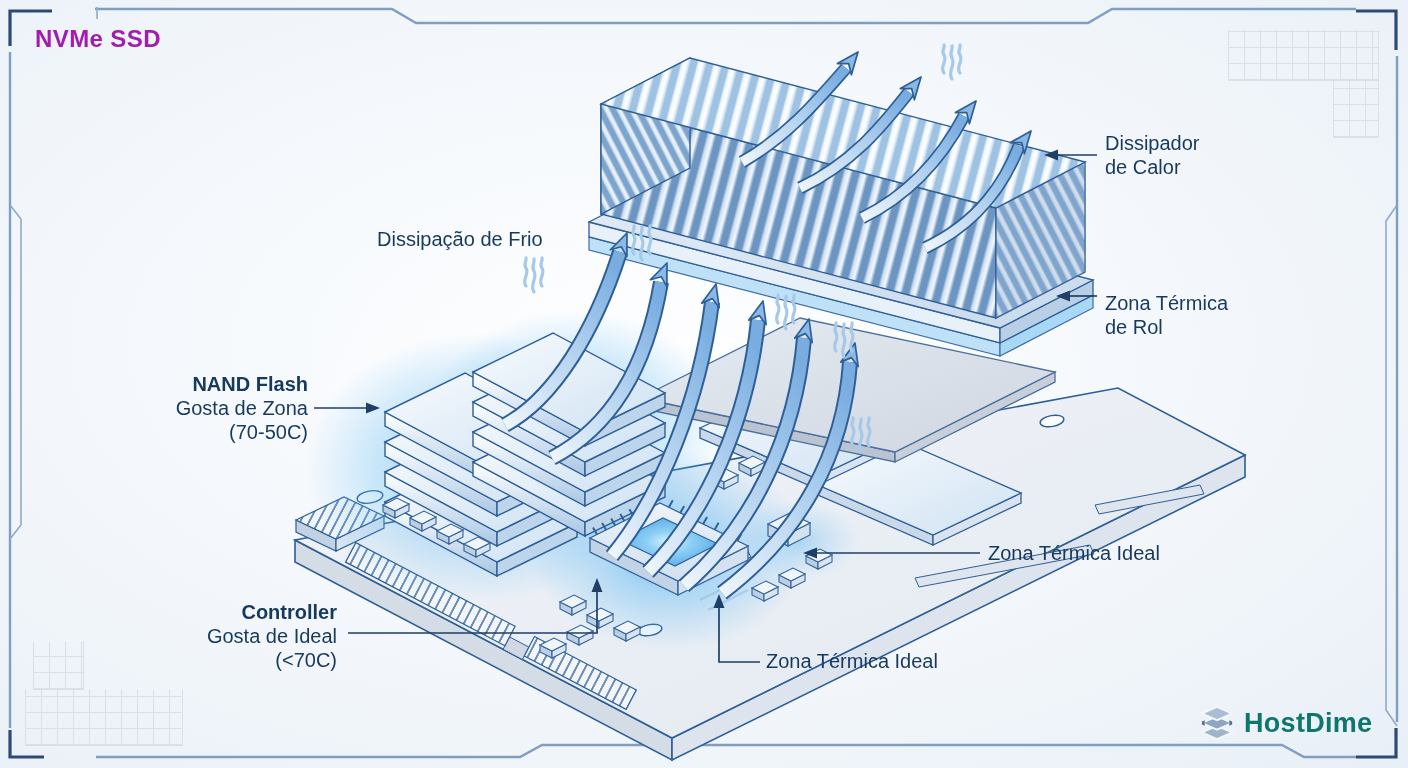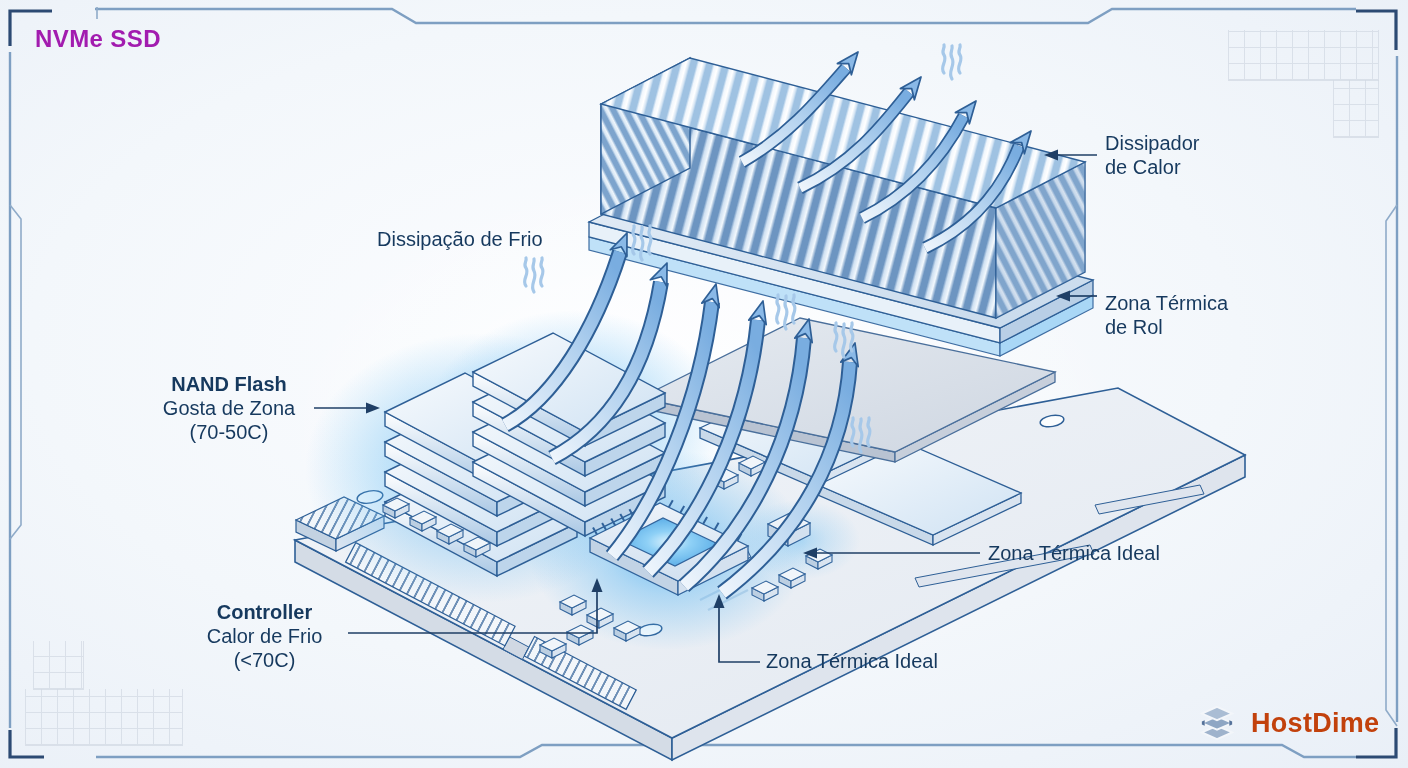--- a/index.html
+++ b/index.html
@@ -17,25 +17,25 @@
     border-right:1px solid #d3dae4;border-bottom:1px solid #d3dae4;
     opacity:.75;
   }
   .title{
     position:absolute;left:35px;top:25px;
     font-size:24px;font-weight:600;letter-spacing:.4px;color:#a21caf;
   }
   .lbl{position:absolute;font-size:20px;line-height:24px;color:#16395e;}
   .lbl b{font-weight:700;}
   .lbl .ln{display:block;}
-  .ralign{text-align:center;}
+  .ralign{text-align:right;}
   .logo{
     position:absolute;left:1198px;top:705px;display:flex;align-items:center;gap:8px;
   }
-  .logo-text{font-size:27px;font-weight:700;color:#c2410c;letter-spacing:.3px;margin-left:7px;}
+  .logo-text{font-size:27px;font-weight:700;color:#0f766e;letter-spacing:.3px;}
   .arrOut use{stroke:#2e5f96;stroke-width:16;fill:none;}
   .arrIn  use{stroke:url(#gArrow);stroke-width:12;fill:none;}
   .arrOutS use{stroke:#2e5f96;stroke-width:13;fill:none;}
   .arrInS  use{stroke:url(#gArrow);stroke-width:9.5;fill:none;}
   .arrHead{fill:#8ab9e7;stroke:#2e5f96;stroke-width:1.7;stroke-linejoin:round;}
   .heat path{stroke:#a6c8e9;stroke-width:3.2;stroke-linecap:round;fill:none;}
   .leader{stroke:#1f3f66;stroke-width:1.7;fill:none;}
   .leadhead{fill:#1f3f66;stroke:none;}
 </style>
 </head>
@@ -401,21 +401,21 @@
 </div>
 
 <div class="lbl ralign" style="left:150px;top:372px;width:158px;">
   <b class="ln">NAND Flash</b>
   <span class="ln">Gosta de Zona</span>
   <span class="ln">(70-50C)</span>
 </div>
 
 <div class="lbl ralign" style="left:192px;top:600px;width:145px;">
   <b class="ln">Controller</b>
-  <span class="ln">Calor de Frio</span>
+  <span class="ln">Gosta de Ideal</span>
   <span class="ln">(&lt;70C)</span>
 </div>
 
 <div class="lbl" style="left:988px;top:541px;">
   <span>Zona Térmica Ideal</span>
 </div>
 
 <div class="lbl" style="left:766px;top:649px;">
   <span>Zona Térmica Ideal</span>
 </div>

